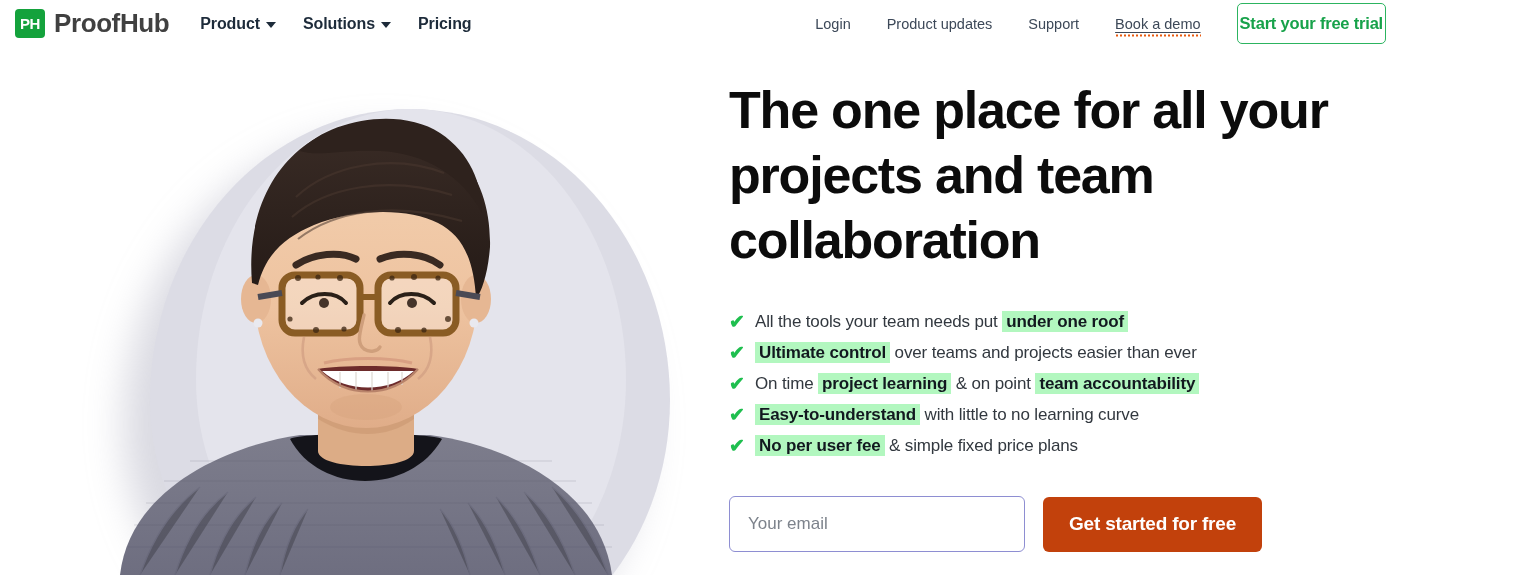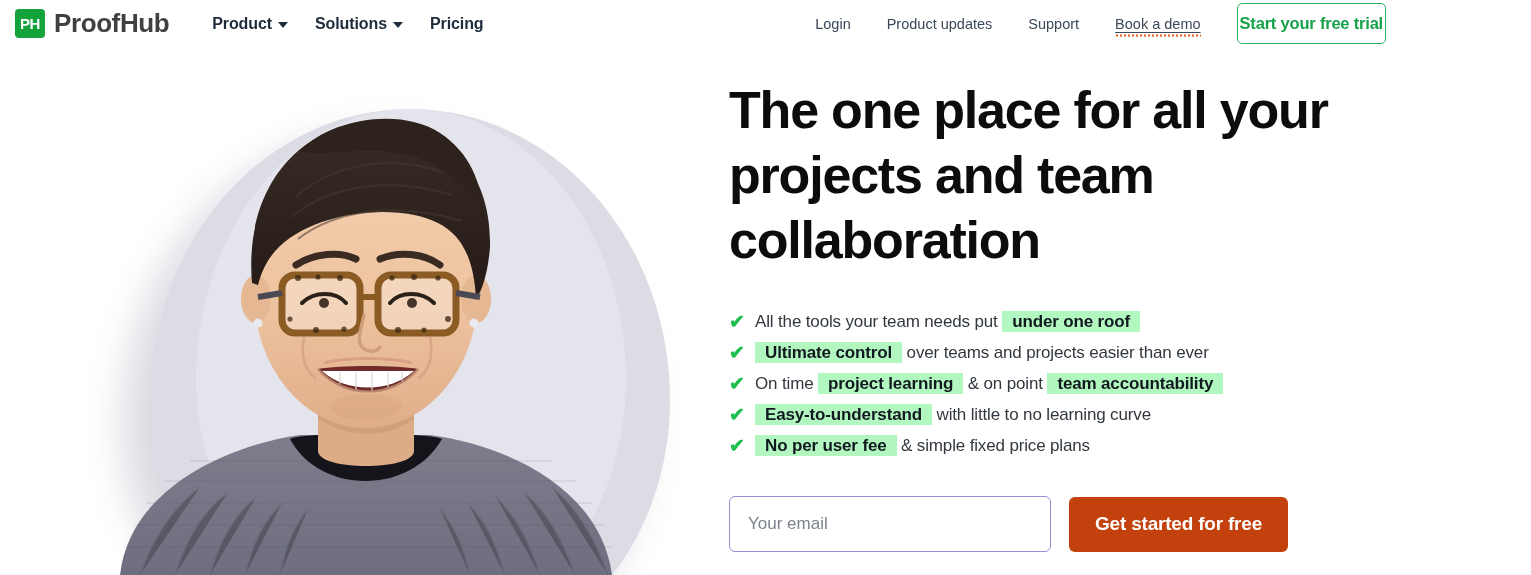--- a/index.html
+++ b/index.html
@@ -22,21 +22,21 @@
     width: 30px; height: 29px; border-radius: 4px;
     background: #14a23c;
     display: flex; align-items: center; justify-content: center;
     color: #ffffff; font-weight: bold; font-size: 15px;
     letter-spacing: -0.5px; font-family: "Liberation Sans", sans-serif;
   }
   .logo-word {
     margin-left: 9px; font-size: 26px; font-weight: bold;
     color: #404040; letter-spacing: -0.4px;
   }
-  .nav-main { display: flex; align-items: center; margin-left: 43px; gap: 27px; }
+  .nav-main { display: flex; align-items: center; margin-left: 31px; gap: 27px; }
   .nav-item {
     font-size: 16px; color: #1d2b3a; font-weight: 600;
     display: flex; align-items: center; gap: 6px; cursor: pointer;
     letter-spacing: -0.1px;
   }
   .caret {
     width: 0; height: 0;
     border-left: 5px solid transparent;
     border-right: 5px solid transparent;
     border-top: 6px solid #1d2b3a;
@@ -100,25 +100,25 @@
     display: flex; align-items: center; gap: 9px;
     height: 31px; font-size: 17px; color: #32383f;
     letter-spacing: -0.15px;
   }
   .tick-green {
     color: #1fbf4f; font-size: 19px; font-weight: bold; line-height: 1;
     width: 17px; flex-shrink: 0;
   }
   .hl {
     background: #b2f7bf; font-weight: bold; color: #12181f;
-    padding: 1px 10px;
+    padding: 1px 4px;
   }
   .form-row { display: flex; align-items: center; gap: 18px; margin-top: 35px; }
   .email-input {
-    width: 322px; height: 56px;
+    width: 296px; height: 56px;
     border: 1.6px solid #8e8ed2; border-radius: 6px;
     font-size: 17px; color: #6f7680; padding: 0 18px;
     font-family: "Liberation Sans", sans-serif; background: #ffffff;
     outline: none;
   }
   .email-input::placeholder { color: #7d838c; }
   .btn-cta {
     height: 55px; background: #c2410c; border: none; border-radius: 6px;
     color: #ffffff; font-size: 19px; font-weight: bold;
     padding: 0 26px; cursor: pointer; letter-spacing: -0.2px;

